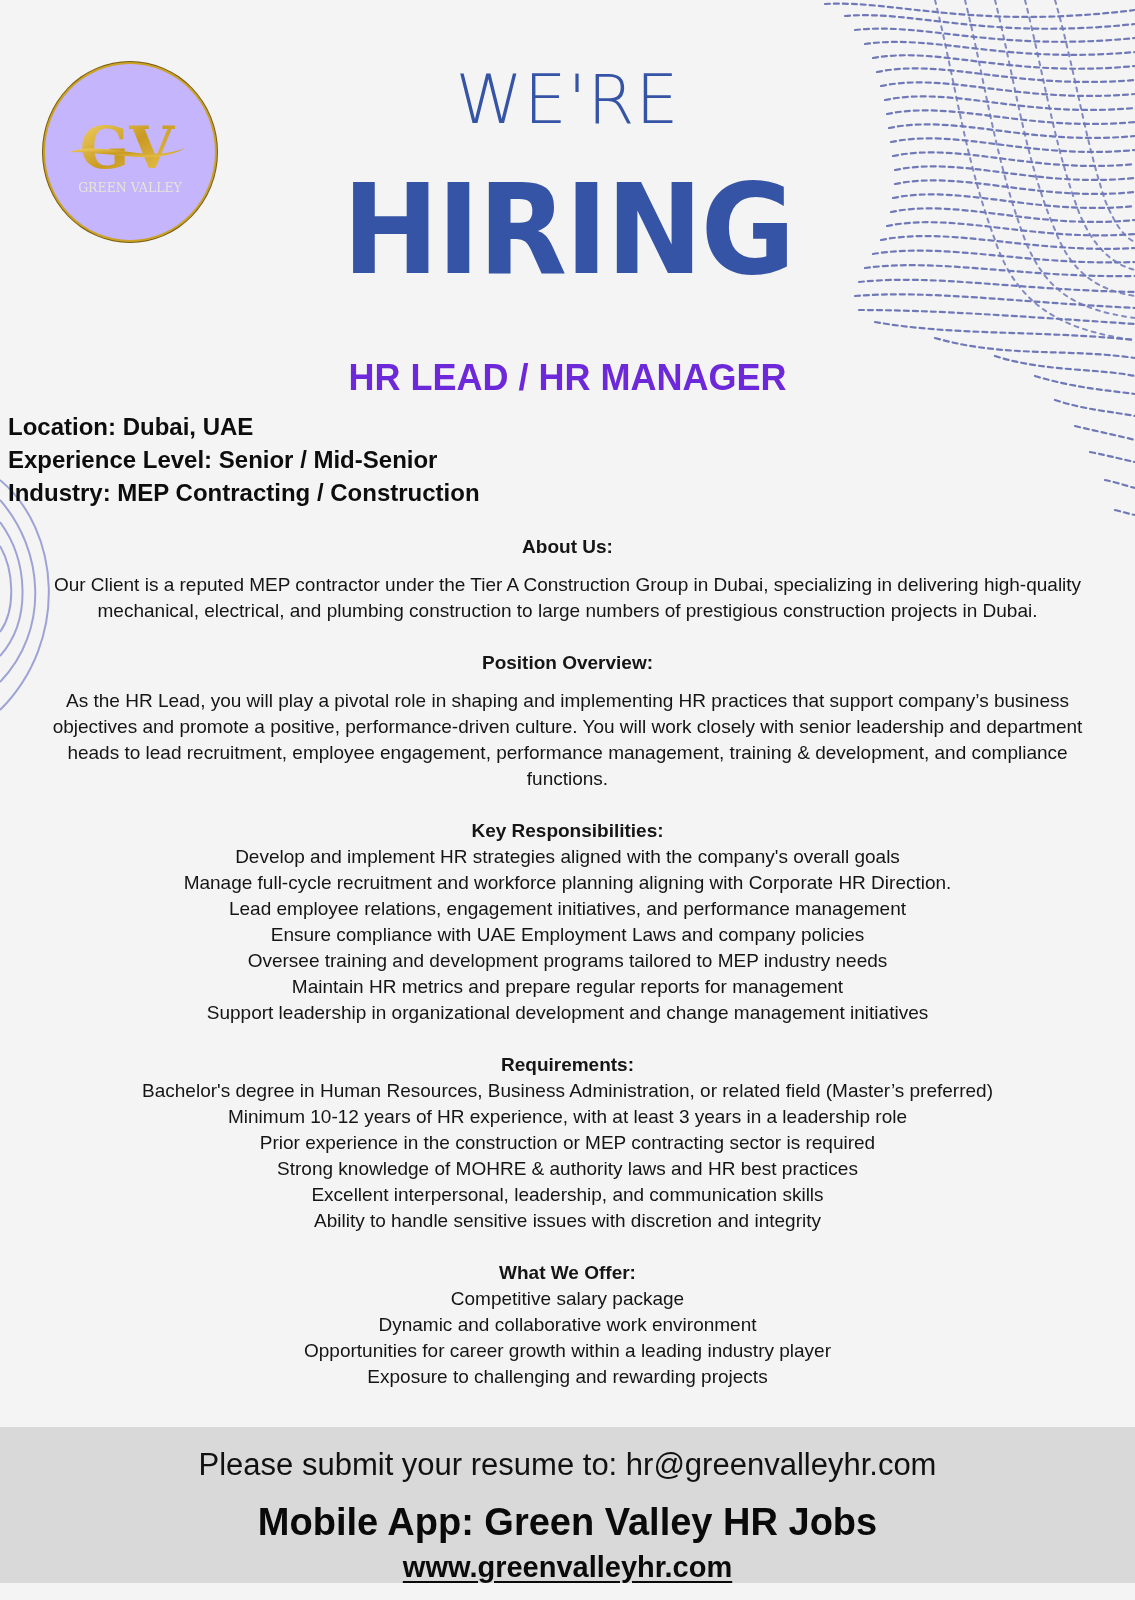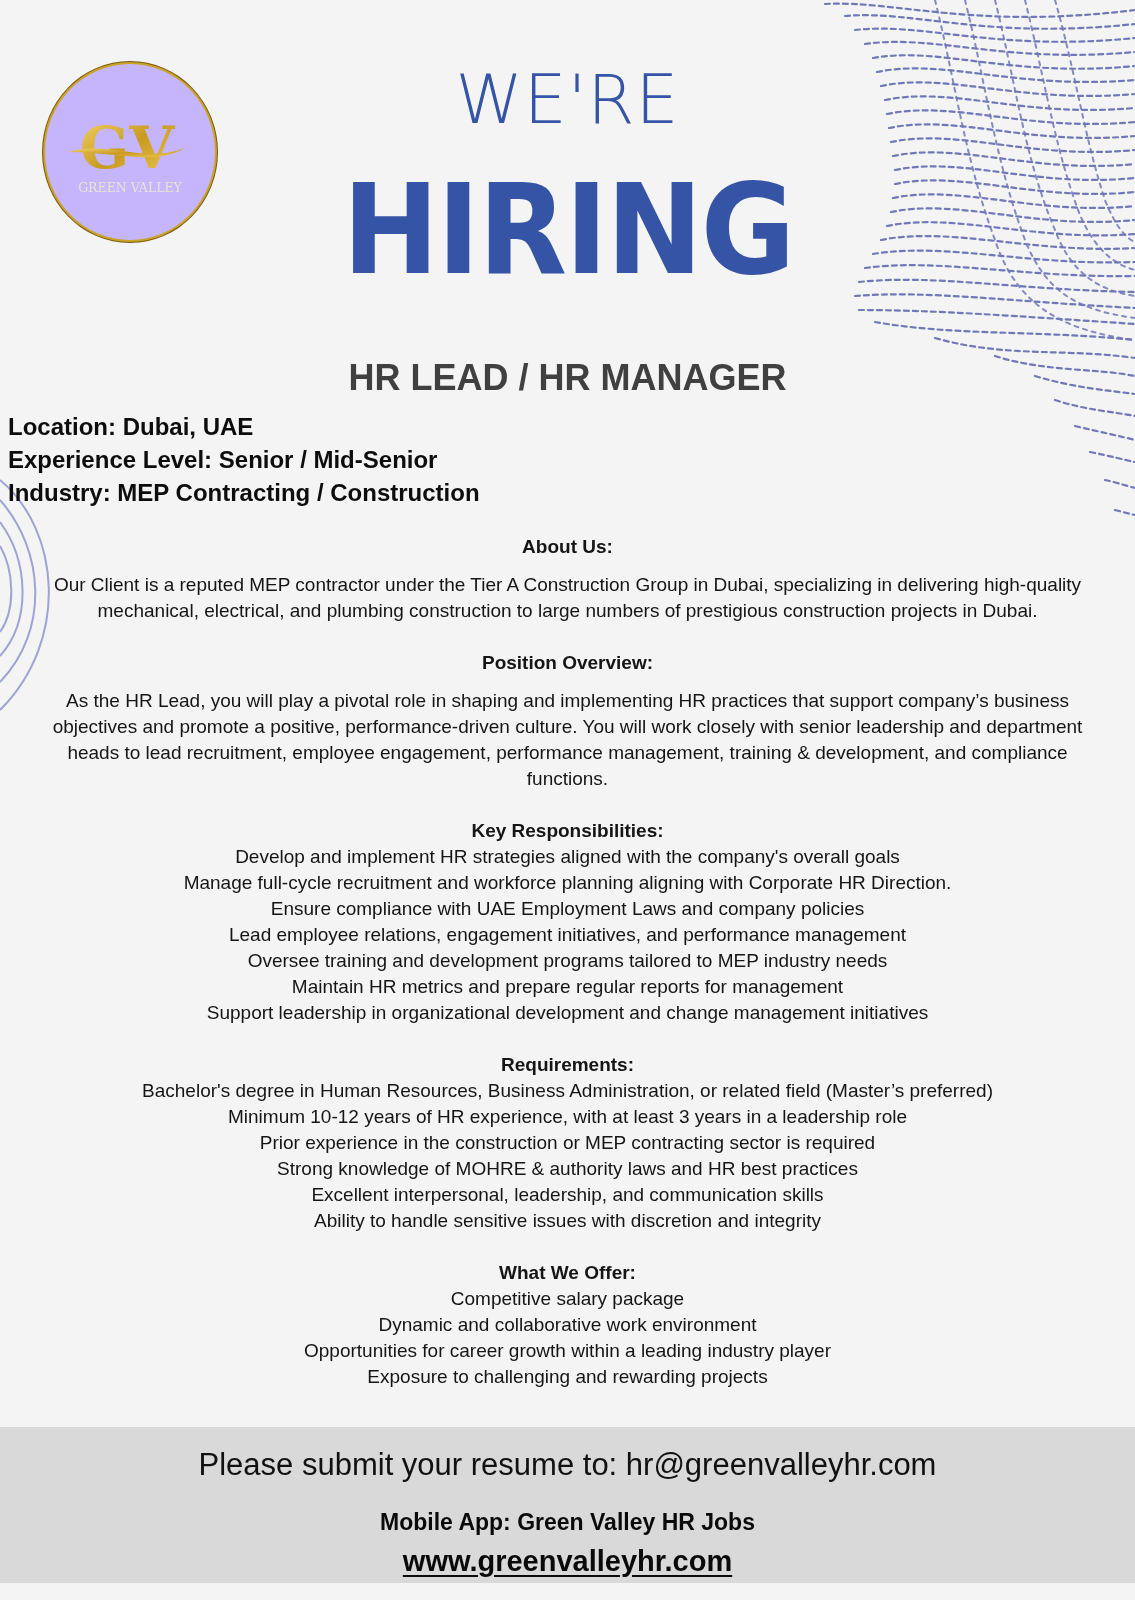--- a/index.html
+++ b/index.html
@@ -23,21 +23,21 @@
   }
   .header-hiring {
     position: absolute; left: 0; width: 1135px; top: 160px; text-align: center;
     font-family: "DejaVu Sans", sans-serif; font-weight: bold; font-size: 124px;
     color: #3654a6; line-height: 140px; letter-spacing: -2px;
     transform: scaleX(0.93); transform-origin: 575px 50%;
   }
   .job-title {
     position: absolute; left: 0; width: 1135px; top: 356px; text-align: center;
     font-family: "Liberation Sans", sans-serif; font-weight: bold; font-size: 36px;
-    color: #404040; line-height: 44px;
+    color: #6d28d9; line-height: 44px;
   }
   .meta { position: absolute; left: 0; width: 1135px; top: 410px; text-align: left; margin-left: 8px; }
   .meta div {
     font-family: "Liberation Sans", sans-serif; font-weight: bold; font-size: 24px;
     line-height: 33px; color: #0d0d0d;
   }
   .content {
     position: absolute; left: 20px; width: 1095px; top: 534px; text-align: center;
     font-family: "Liberation Sans", sans-serif; font-size: 19px; line-height: 26px; color: #151515;
   }
@@ -49,24 +49,24 @@
   .footer {
     position: absolute; left: 0; top: 1427px; width: 1135px; height: 156px;
     background: #d9d9d9; text-align: center;
   }
   .submit-line {
     position: absolute; left: 0; width: 1135px; top: 18px;
     font-family: "Liberation Sans", sans-serif; font-size: 31px; color: #111; line-height: 40px;
   }
   .app-line {
     position: absolute; left: 0; width: 1135px; top: 76px;
-    font-family: "Liberation Sans", sans-serif; font-weight: bold; font-size: 23px; color: #0a0a0a; line-height: 38px;
+    font-family: "Liberation Sans", sans-serif; font-weight: bold; font-size: 38px; color: #0a0a0a; line-height: 38px;
   }
   .website-link {
-    position: absolute; left: 0; width: 1135px; top: 114px;
+    position: absolute; left: 0; width: 1135px; top: 120px;
     font-family: "Liberation Sans", sans-serif; font-weight: bold; font-size: 29px; color: #0a0a0a;
     line-height: 40px; text-decoration: underline; text-underline-offset: 4px;
   }
 </style>
 </head>
 <body>
 
 <svg class="deco-right" viewBox="0 0 320 560" xmlns="http://www.w3.org/2000/svg">
   <g fill="none" stroke="#6f78b8" stroke-width="2.2" stroke-dasharray="5 4" stroke-linecap="round">
     <path d="M10,4 C80,0 160,30 320,10"></path>
@@ -152,22 +152,22 @@
   </div>
   <div class="section">
     <h3>Position Overview:</h3>
     <p>As the HR Lead, you will play a pivotal role in shaping and implementing HR practices that support company’s business objectives and promote a positive, performance-driven culture. You will work closely with senior leadership and department heads to lead recruitment, employee engagement, performance management, training &amp; development, and compliance functions.</p>
   </div>
   <div class="section">
     <h3>Key Responsibilities:</h3>
     <ul>
       <li>Develop and implement HR strategies aligned with the company's overall goals</li>
       <li>Manage full-cycle recruitment and workforce planning aligning with Corporate HR Direction.</li>
+      <li>Lead employee relations, engagement initiatives, and performance management</li>
       <li>Ensure compliance with UAE Employment Laws and company policies</li>
-      <li>Lead employee relations, engagement initiatives, and performance management</li>
       <li>Oversee training and development programs tailored to MEP industry needs</li>
       <li>Maintain HR metrics and prepare regular reports for management</li>
       <li>Support leadership in organizational development and change management initiatives</li>
     </ul>
   </div>
   <div class="section">
     <h3>Requirements:</h3>
     <ul>
       <li>Bachelor's degree in Human Resources, Business Administration, or related field (Master’s preferred)</li>
       <li>Minimum 10-12 years of HR experience, with at least 3 years in a leadership role</li>

